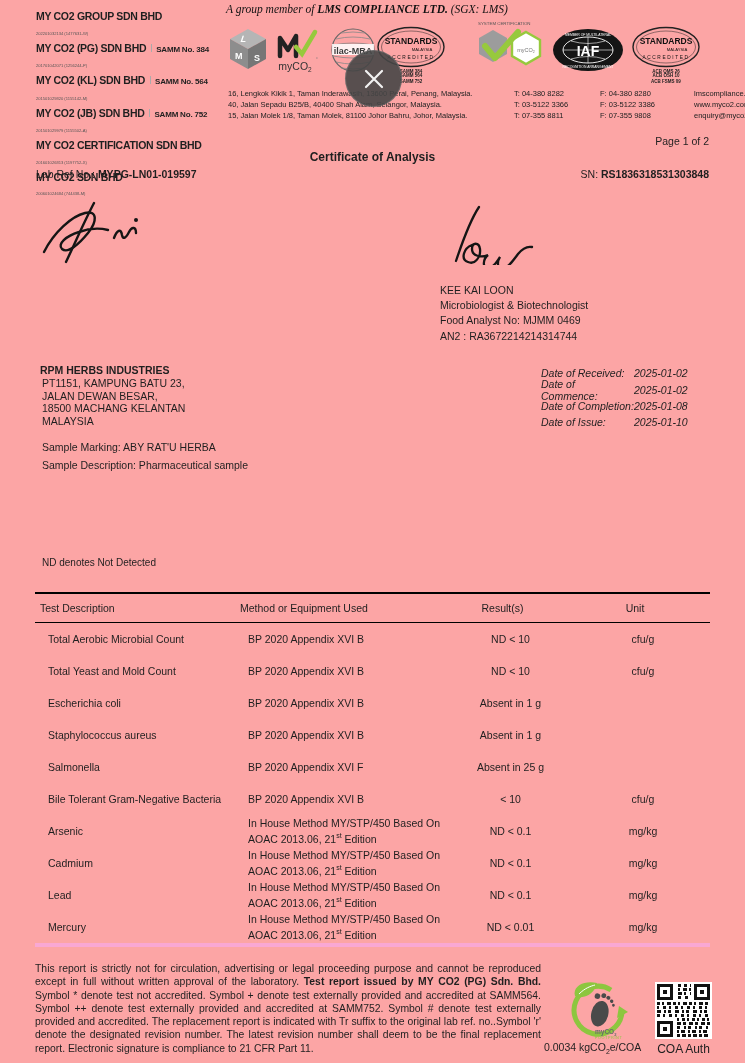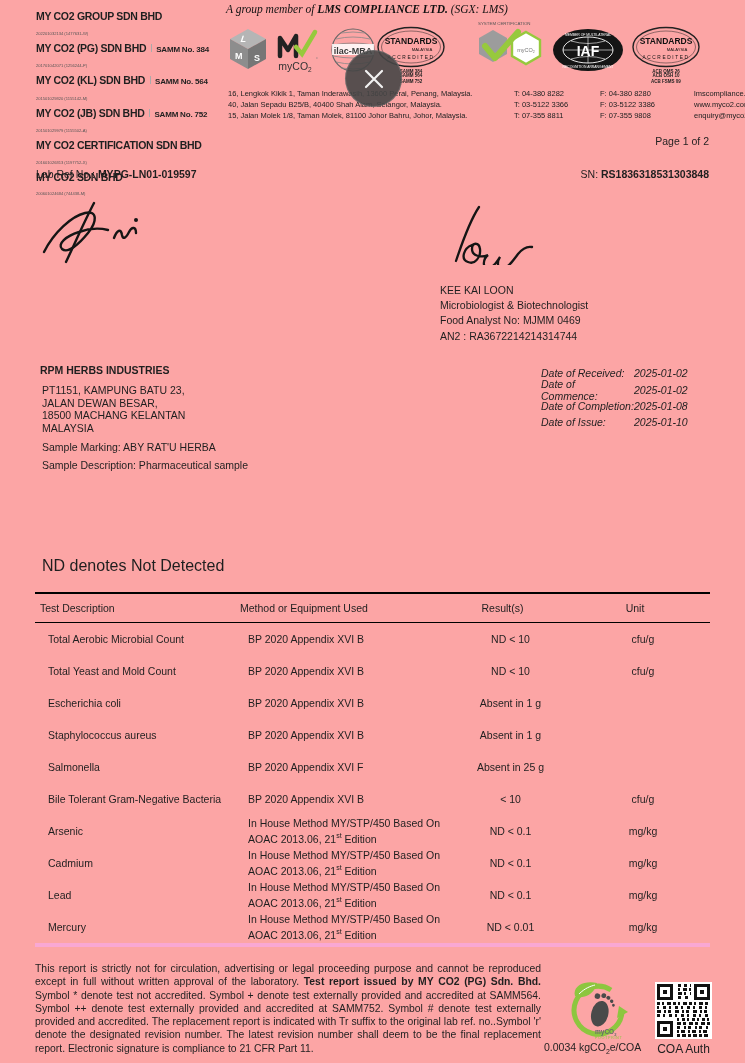--- a/index.html
+++ b/index.html
@@ -51,31 +51,31 @@
 
   
   .sig-left  { position:absolute; left:38px;  top:198px; }
   .sig-right { position:absolute; left:438px; top:203px; }
   .signer { position:absolute; font-size:10.5px; line-height:15.2px; }
   .signer-left  { left:42px;  top:283px; }
   .signer-right { left:440px; top:283px; }
 
   
   .customer { position:absolute; left:40px; top:364px; font-size:10.5px; }
-  .customer .cname { font-weight:700; margin-bottom:8px; }
+  .customer .cname { font-weight:700; margin-bottom:1px; }
   .customer .line { line-height:12.6px; padding-left:2px; }
   .dates { position:absolute; left:541px; top:365px; font-size:10.5px;font-style:italic; }
   .date-row { display:flex; height:16.4px; align-items:center; }
   .date-label { width:93px; }
 
   
   .sample-block { position:absolute; left:42px; top:441px; font-size:10.5px; }
   .sample-block .s-line { margin-bottom:5.5px; }
   .reg-block { position:absolute; left:42px; top:491px; font-size:10.5px; line-height:13.2px; }
-  .nd-note { position:absolute; left:42px; top:557px; font-size:16px; }
+  .nd-note { position:absolute; left:42px; top:557px; font-size:10px; }
 
   
   .test-table { position:absolute; left:35px; top:592px; width:675px; font-size:10.5px; border-bottom:4px solid #f9a8d4; }
   .t-head { display:grid; grid-template-columns:205px 205px 115px 150px; align-items:center;
             border-top:2px solid #000; border-bottom:1.5px solid #000; height:31px; }
   .t-row  { display:grid; grid-template-columns:205px 205px 115px 150px; align-items:center; height:32px;margin-left:8px; }
   .c1 { padding-left:5px; }
   .c2 { line-height:12.8px; }
   .c3, .c4 { text-align:center; }
   .c2 sup { font-size:7px; }
@@ -223,20 +223,21 @@
     </div>
   </div>
 
   <div class="close-overlay">
     <svg width="24" height="24" viewBox="0 0 24 24">
       <path d="M4,4 L20,20 M20,4 L4,20" stroke="#f2f2f2" stroke-width="2.2" stroke-linecap="round"></path>
     </svg>
   </div>
 
   <div class="page-indicator">Page 1 of 2</div>
+  <div class="doc-title">Certificate of Analysis</div>
   <div class="lab-ref"><span>Lab Ref No.: </span><span class="bold">MYPG-LN01-019597</span></div>
   <div class="sn-block"><span>SN: </span><span class="bold">RS1836318531303848</span></div>
 
   <div class="sig-left">
     <svg width="160" height="72" viewBox="0 0 160 72">
       <g fill="none" stroke="#151515" stroke-width="2.4" stroke-linecap="round">
         <path d="M6,54 C16,34 34,18 47,15 C60,12 59,24 50,35 C41,46 30,56 24,51 C19,46 28,38 41,34 C52,30 62,30 70,32"></path>
         <path d="M56,5 C47,22 37,45 28,64"></path>
         <path d="M76,40 c3,-8 7,-10 8,-3 c1,5 4,3 7,-3 c3,-6 7,-5 7,1"></path>
       </g>

